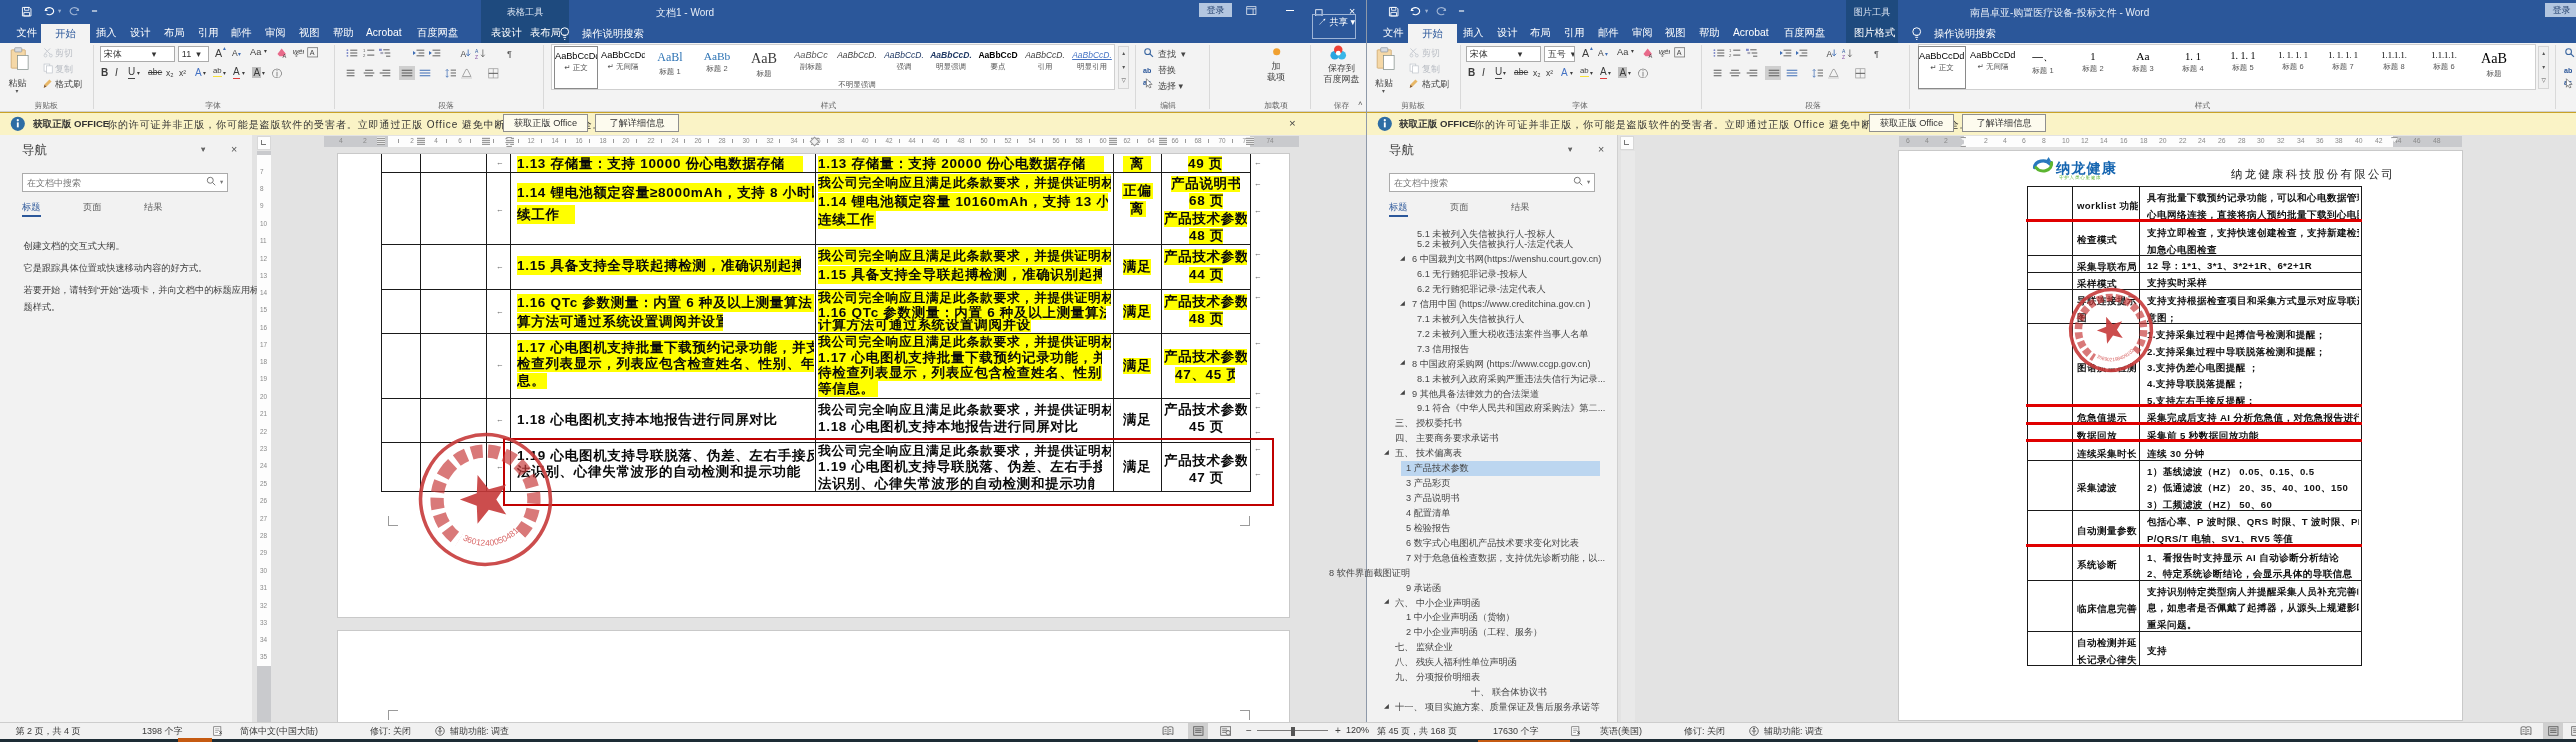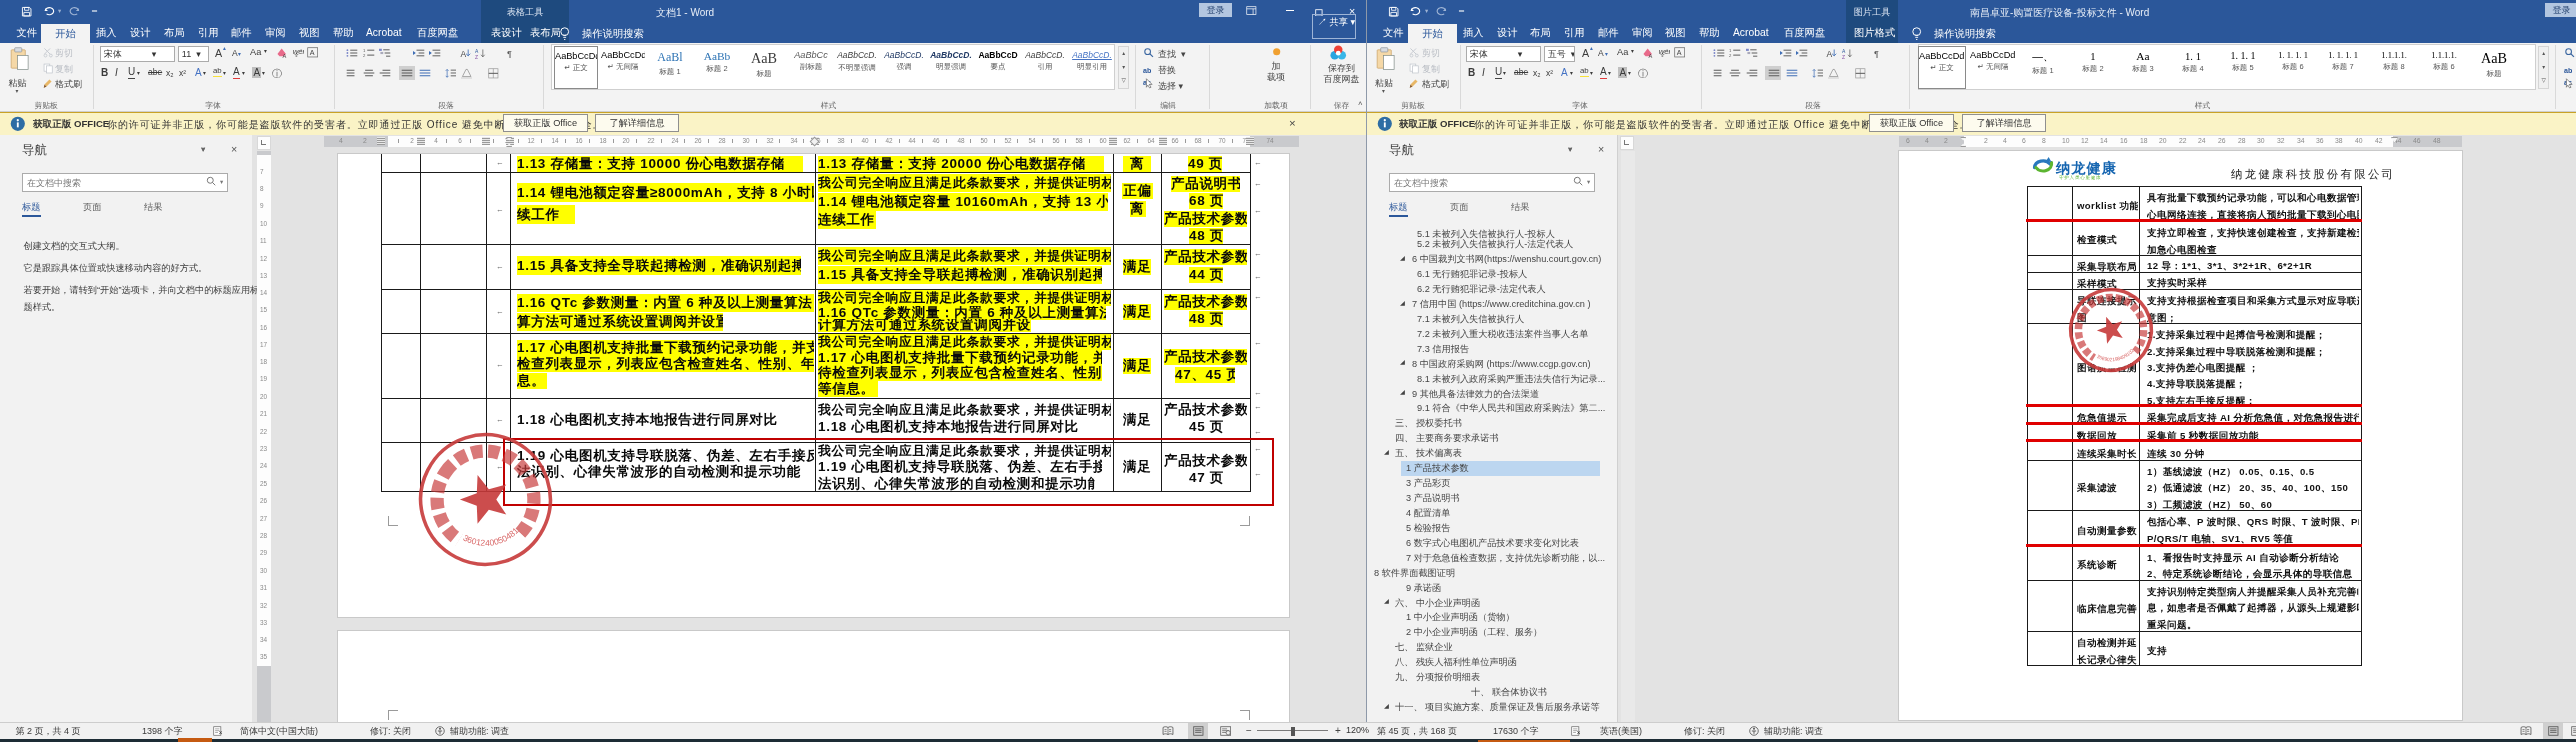--- a/index.html
+++ b/index.html
@@ -234,21 +234,21 @@
     <div class="a" style="left:742px;top:46px;width:44px;height:43px;text-align:center;overflow:hidden">
       <div style="font-size:14.2px;color:#3b3b3b;font-family:'Liberation Serif';margin-top:4.3px;white-space:nowrap">AaB</div>
       <div style="font-size:7.5px;color:#555;margin-top:2.1px;white-space:nowrap">标题</div>
     </div>
     <div class="a" style="left:789px;top:46px;width:44px;height:43px;text-align:center;overflow:hidden">
       <div style="font-size:9.2px;color:#5a5a5a;font-style:italic;margin-top:4.3px;white-space:nowrap">AaBbCс</div>
       <div style="font-size:7.5px;color:#555;margin-top:2.1px;white-space:nowrap">副标题</div>
     </div>
     <div class="a" style="left:835px;top:46px;width:44px;height:43px;text-align:center;overflow:hidden">
       <div style="font-size:8.5px;font-style:italic;color:#404040;margin-top:4.3px;white-space:nowrap">AaBbCcD.</div>
-      <div style="font-size:7.5px;color:#555;margin-top:3px;white-space:nowrap">不明显强调</div>
+      <div style="font-size:7.5px;color:#555;margin-top:20px;white-space:nowrap">不明显强调</div>
     </div>
     <div class="a" style="left:882px;top:46px;width:44px;height:43px;text-align:center;overflow:hidden">
       <div style="font-size:8.5px;font-style:italic;color:#1f3864;margin-top:4.3px;white-space:nowrap">AaBbCcD.</div>
       <div style="font-size:7.5px;color:#555;margin-top:2.1px;white-space:nowrap">强调</div>
     </div>
     <div class="a" style="left:929px;top:46px;width:44px;height:43px;text-align:center;overflow:hidden">
       <div style="font-size:8.5px;font-style:italic;color:#1f3864;font-weight:bold;margin-top:4.3px;white-space:nowrap">AaBbCcD.</div>
       <div style="font-size:7.5px;color:#555;margin-top:2.1px;white-space:nowrap">明显强调</div>
     </div>
     <div class="a" style="left:976px;top:46px;width:44px;height:43px;text-align:center;overflow:hidden">
@@ -833,21 +833,21 @@
     <div class="a" style="left:1384px;top:448px;font-size:6.4px;color:#444">◢</div>
     <div class="a nvt" style="left:1395px;top:447px;width:213px">五、 技术偏离表</div>
     <div class="a" style="left:1401px;top:461px;width:199px;height:15px;background:#bcd6f0"></div>
     <div class="a nvt" style="left:1406px;top:462px;width:203px">1 产品技术参数</div>
     <div class="a nvt" style="left:1406px;top:477px;width:203px">3 产品彩页</div>
     <div class="a nvt" style="left:1406px;top:492px;width:203px">3 产品说明书</div>
     <div class="a nvt" style="left:1406px;top:507px;width:203px">4 配置清单</div>
     <div class="a nvt" style="left:1406px;top:522px;width:203px">5 检验报告</div>
     <div class="a nvt" style="left:1406px;top:537px;width:203px">6 数字式心电图机产品技术要求变化对比表</div>
     <div class="a nvt" style="left:1406px;top:552px;width:203px">7 对于危急值检查数据，支持优先诊断功能，以...</div>
-    <div class="a nvt" style="left:1374px;top:567px;width:203px">8 软件界面截图证明</div>
+    <div class="a nvt" style="left:1329px;top:567px;width:203px">8 软件界面截图证明</div>
     <div class="a nvt" style="left:1406px;top:582px;width:203px">9 承诺函</div>
     <div class="a" style="left:1384px;top:597px;font-size:6.4px;color:#444">◢</div>
     <div class="a nvt" style="left:1395px;top:597px;width:213px">六、 中小企业声明函</div>
     <div class="a nvt" style="left:1406px;top:611px;width:203px">1 中小企业声明函（货物）</div>
     <div class="a nvt" style="left:1406px;top:626px;width:203px">2 中小企业声明函（工程、服务）</div>
     <div class="a nvt" style="left:1395px;top:641px;width:213px">七、 监狱企业</div>
     <div class="a nvt" style="left:1395px;top:656px;width:213px">八、 残疾人福利性单位声明函</div>
     <div class="a nvt" style="left:1395px;top:671px;width:213px">九、 分项报价明细表</div>
     <div class="a nvt" style="left:1471px;top:686px;width:213px">十、 联合体协议书</div>
     <div class="a" style="left:1384px;top:702px;font-size:6.4px;color:#444">◢</div>

